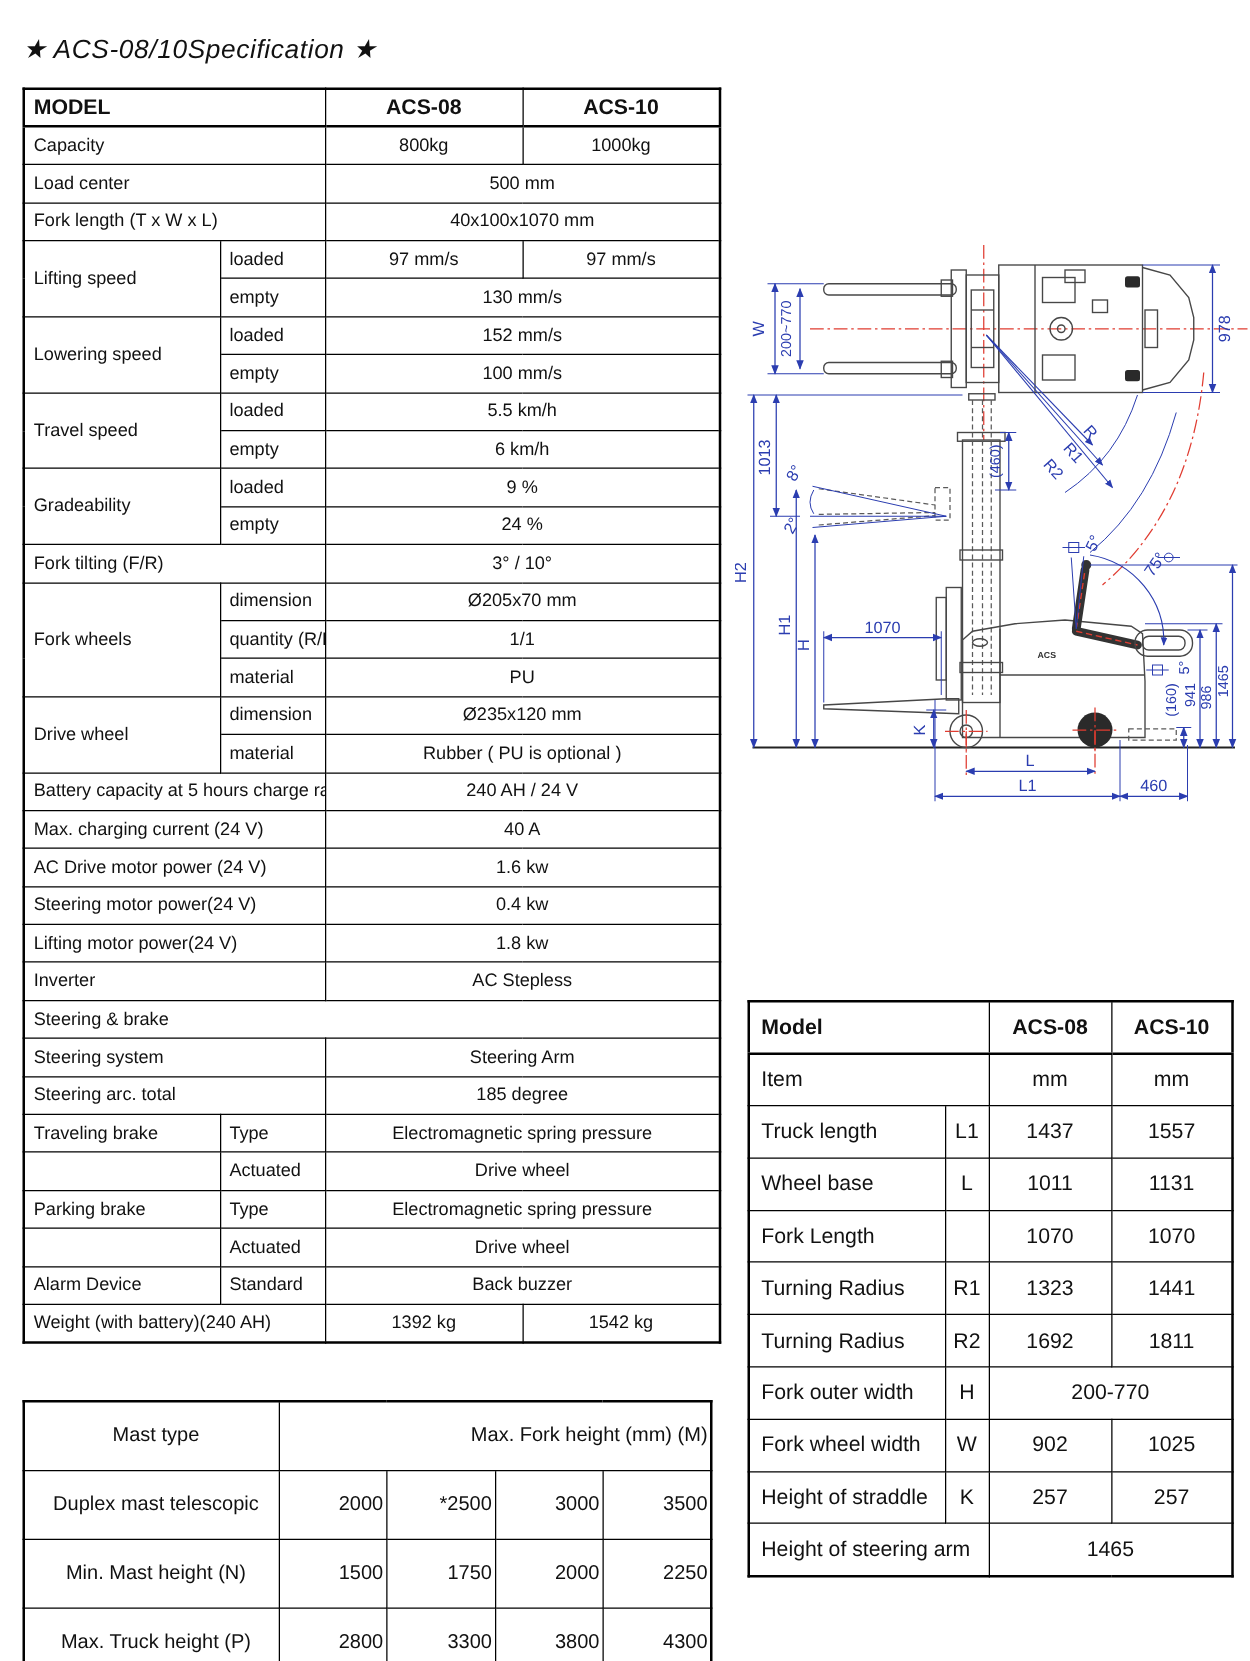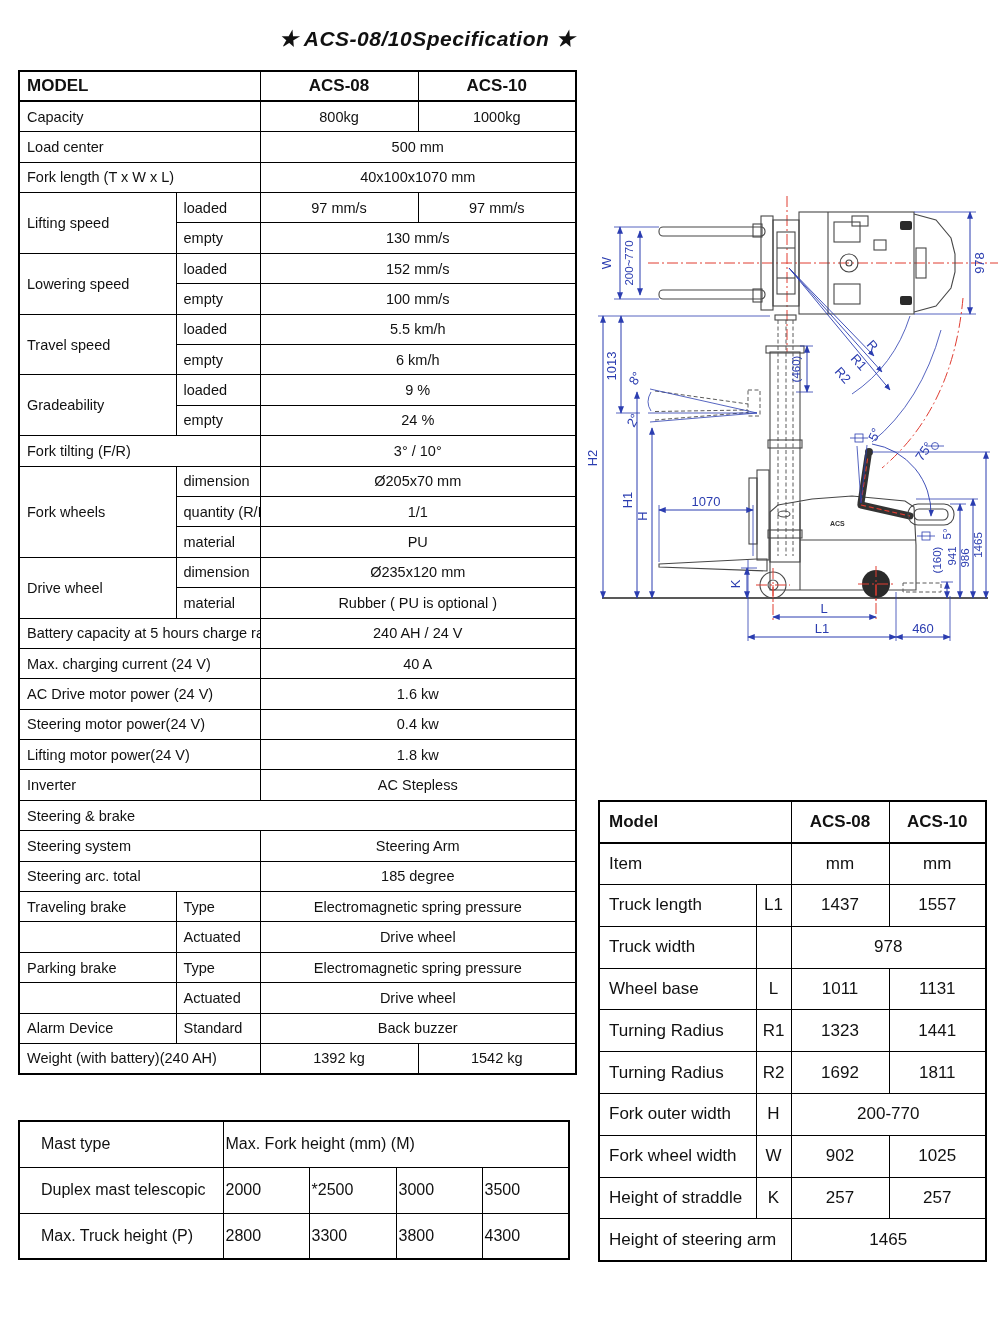--- a/index.html
+++ b/index.html
@@ -1,37 +1,37 @@
 <!DOCTYPE html>
 <html><head>
 <meta charset="utf-8">
 <style>
   html,body{margin:0;padding:0;background:#fff;}
   body{width:1000px;height:1329px;position:relative;font-family:"Liberation Sans",sans-serif;color:#111;}
   .abs{position:absolute;}
-  .title{left:18px;top:27px;width:557px;text-align:right;font-size:21px;font-weight:bold;font-style:italic;letter-spacing:.5px;}
+  .title{left:18px;top:27px;width:557px;text-align:left;font-size:21px;font-weight:normal;font-style:italic;letter-spacing:.5px;}
   table{border-collapse:collapse;table-layout:fixed;}
   td{overflow:hidden;white-space:nowrap;}
   
   .spec{left:18px;top:70px;width:557px;border:2px solid #000;}
   .spec tr{height:30.4px;}
   .spec td{border:1px solid #000;font-size:14.5px;padding:0 2px 0 7px;}
   .spec td.v{text-align:center;padding:0 2px;}
   .spec tr.hrow td{font-size:17px;font-weight:bold;border-bottom-width:2px;}
   
   .dims{left:598px;top:800px;width:387px;border:2px solid #000;}
   .dims tr{height:41.8px;}
   .dims td{border:1px solid #000;font-size:17px;padding:0 2px 0 9px;}
   .dims td.v,.dims td.c{text-align:center;padding:0 2px;}
   .dims tr.hrow td{font-weight:bold;font-size:17px;border-bottom-width:2px;}
   
   .mast{left:18px;top:1120px;width:550px;border:2px solid #000;}
   .mast tr{height:46px;}
-  .mast td{border:1.5px solid #000;font-size:16px;padding:0 2px 0 21px;}
-  .mast td.v{text-align:left;padding:4px 2px;}
+  .mast td{border:1.5px solid #000;font-size:16px;padding:0 2px 0 9px;text-align:center;}
+  .mast td.v{text-align:right;padding:18px 2px;}
   
   .b{stroke:#474747;fill:none;stroke-width:1.1;}
   .bd{stroke:#5a5a5a;fill:none;stroke-width:1;stroke-dasharray:4 2.5;}
   .dim{stroke:#2b3db0;stroke-width:1;fill:none;marker-start:url(#ar);marker-end:url(#ar);}
   .ext{stroke:#2b3db0;stroke-width:.8;fill:none;}
   .exta{stroke:#2b3db0;stroke-width:.9;fill:none;marker-end:url(#ar);}
   .cl{stroke:#e03c31;stroke-width:1;fill:none;stroke-dasharray:11 3 2 3;}
   .rd{stroke:#e03c31;stroke-width:1.1;fill:none;stroke-dasharray:5 3;}
   .bt{fill:#2b3db0;font-size:13px;font-family:"Liberation Sans",sans-serif;}
   .sm{font-size:11.5px;}
@@ -216,29 +216,30 @@
     <td class="v">mm</td>
     <td class="v">mm</td>
   </tr>
   <tr>
     <td>Truck length</td>
     <td class="c">L1</td>
     <td class="v">1437</td>
     <td class="v">1557</td>
   </tr>
   <tr>
-    <td>Truck width</td>
-    <td class="c"></td>
-    <td class="v" colspan="2">978</td>
-  </tr>
-  <tr>
     <td>Wheel base</td>
     <td class="c">L</td>
     <td class="v">1011</td>
     <td class="v">1131</td>
+  </tr>
+  <tr>
+    <td>Fork Length</td>
+    <td class="c"></td>
+    <td class="v">1070</td>
+    <td class="v">1070</td>
   </tr>
   <tr>
     <td>Turning Radius</td>
     <td class="c">R1</td>
     <td class="v">1323</td>
     <td class="v">1441</td>
   </tr>
   <tr>
     <td>Turning Radius</td>
     <td class="c">R2</td>
@@ -281,20 +282,27 @@
       <tr>
     <td>Mast type</td>
     <td class="v" colspan="4">Max. Fork height (mm) (M)</td>
   </tr>
   <tr>
     <td>Duplex mast telescopic</td>
     <td class="v">2000</td>
     <td class="v">*2500</td>
     <td class="v">3000</td>
     <td class="v">3500</td>
+  </tr>
+  <tr>
+    <td>Min. Mast height (N)</td>
+    <td class="v">1500</td>
+    <td class="v">1750</td>
+    <td class="v">2000</td>
+    <td class="v">2250</td>
   </tr>
   <tr>
     <td>Max. Truck height (P)</td>
     <td class="v">2800</td>
     <td class="v">3300</td>
     <td class="v">3800</td>
     <td class="v">4300</td>
   </tr>
 </tbody>
   </table>

